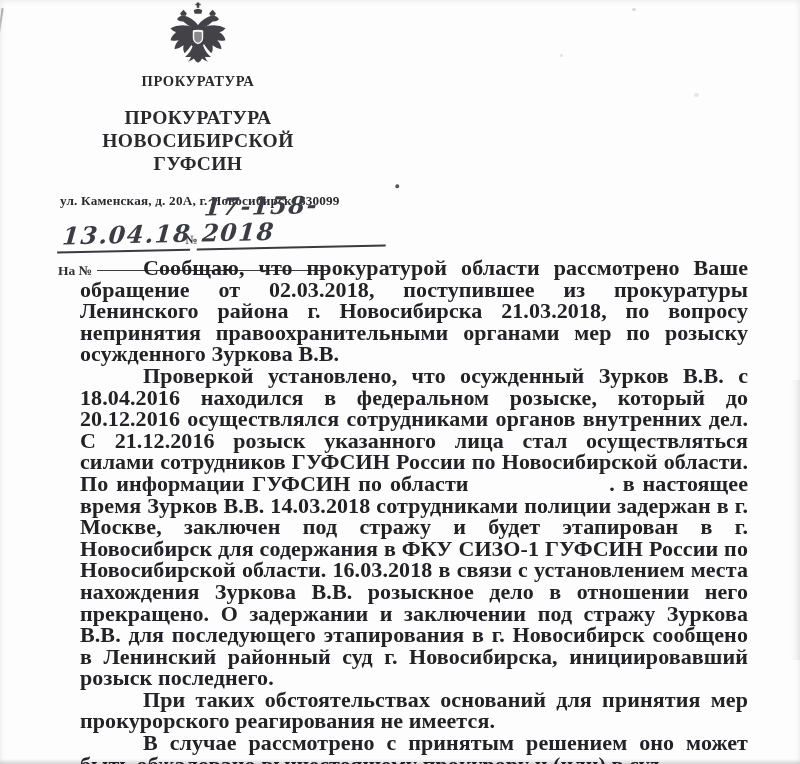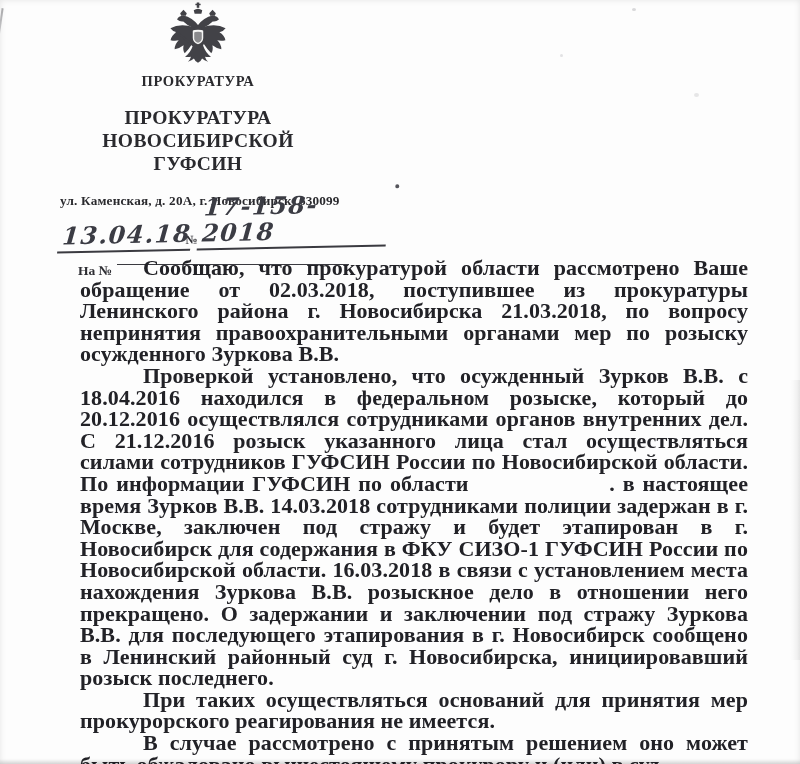--- a/index.html
+++ b/index.html
@@ -81,22 +81,21 @@
   .pen-dot {
     position: absolute;
     right: -12px; top: -6px;
     width: 4px; height: 4px;
     border-radius: 50%;
     background: #55555c;
   }
   .na-row {
     margin-top: 13px;
     display: flex;
-    align-items: flex-start;
-    margin-left: 20px;
+    align-items: center;
   }
   .na-label {
     font-size: 13.5px;
     font-weight: 700;
     color: #2e2e33;
     white-space: nowrap;
   }
   .blank-line {
     display: inline-block;
     width: 232px; height: 1px;
@@ -194,21 +193,21 @@
     </div>
     <div class="na-row">
       <span class="na-label">На №</span>
       <span class="blank-line"></span>
     </div>
   </div>
 
   <div class="body-text">
     <p>Сообщаю, что прокуратурой области рассмотрено Ваше обращение от 02.03.2018, поступившее из прокуратуры Ленинского района г. Новосибирска 21.03.2018, по вопросу непринятия правоохранительными органами мер по розыску осужденного Зуркова В.В.</p>
     <p>Проверкой установлено, что осужденный Зурков В.В. с 18.04.2016 находился в федеральном розыске, который до 20.12.2016 осуществлялся сотрудниками органов внутренних дел. С 21.12.2016 розыск указанного лица стал осуществляться силами сотрудников ГУФСИН России по Новосибирской области. По информации ГУФСИН по области&nbsp;&nbsp;&nbsp;&nbsp;&nbsp;&nbsp;&nbsp;&nbsp;&nbsp;&nbsp;&nbsp;&nbsp;&nbsp;&nbsp;&nbsp;&nbsp;&nbsp;&nbsp;. в настоящее время Зурков В.В. 14.03.2018 сотрудниками полиции задержан в г. Москве, заключен под стражу и будет этапирован в г. Новосибирск для содержания в ФКУ СИЗО-1 ГУФСИН России по Новосибирской области. 16.03.2018 в связи с установлением места нахождения Зуркова В.В. розыскное дело в отношении него прекращено. О задержании и заключении под стражу Зуркова В.В. для последующего этапирования в г. Новосибирск сообщено в Ленинский районный суд г. Новосибирска, инициировавший розыск последнего.</p>
-    <p>При таких осуществляться оснований для принятия мер прокурорского реагирования не имеется.</p>
+    <p>При таких обстоятельствах оснований для принятия мер прокурорского реагирования не имеется.</p>
     <p>В случае рассмотрено с принятым решением оно может быть обжаловано вышестоящему прокурору и (или) в суд.</p>
   </div>
 
   <span class="speck speck-1"></span>
   <span class="speck speck-2"></span>
   <span class="speck speck-3"></span>
   <span class="scratch"></span>
   <span class="right-smudge"></span>
   <span class="bottom-shade"></span>
 

